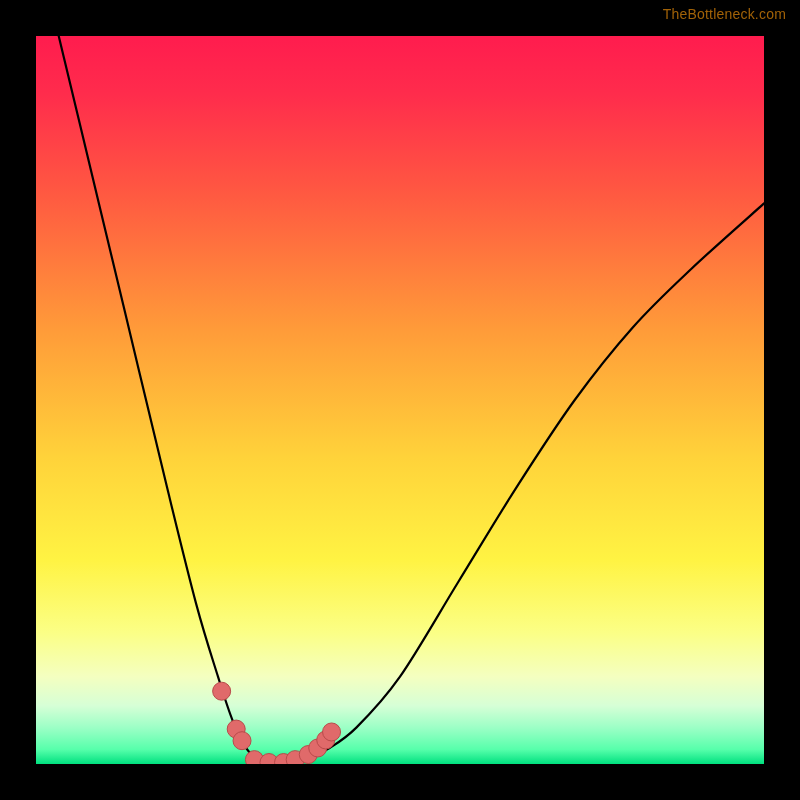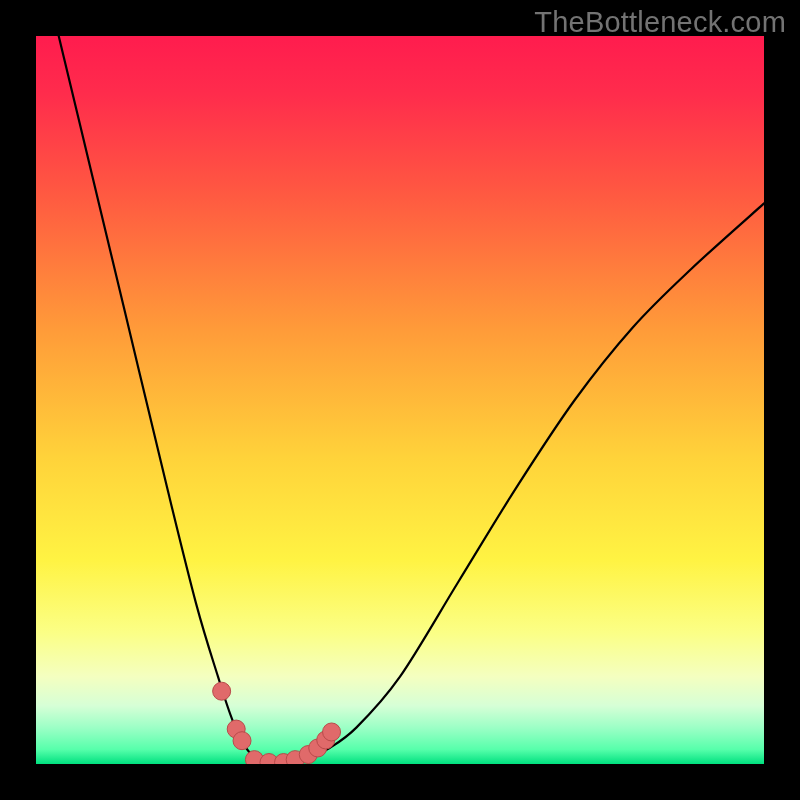--- a/index.html
+++ b/index.html
@@ -27,22 +27,22 @@
   }
   .plot svg {
     display: block;
     width: 728px;
     height: 728px;
   }
   .watermark {
     position: absolute;
     top: 6px;
     right: 14px;
-    color: #737373;
-    font-size: 29px;
+    color: #a16207;
+    font-size: 14px;
     font-weight: 500;
     letter-spacing: 0.2px;
     user-select: none;
   }
 </style>
 </head>
 <body>
 
 <div class="frame">
 

